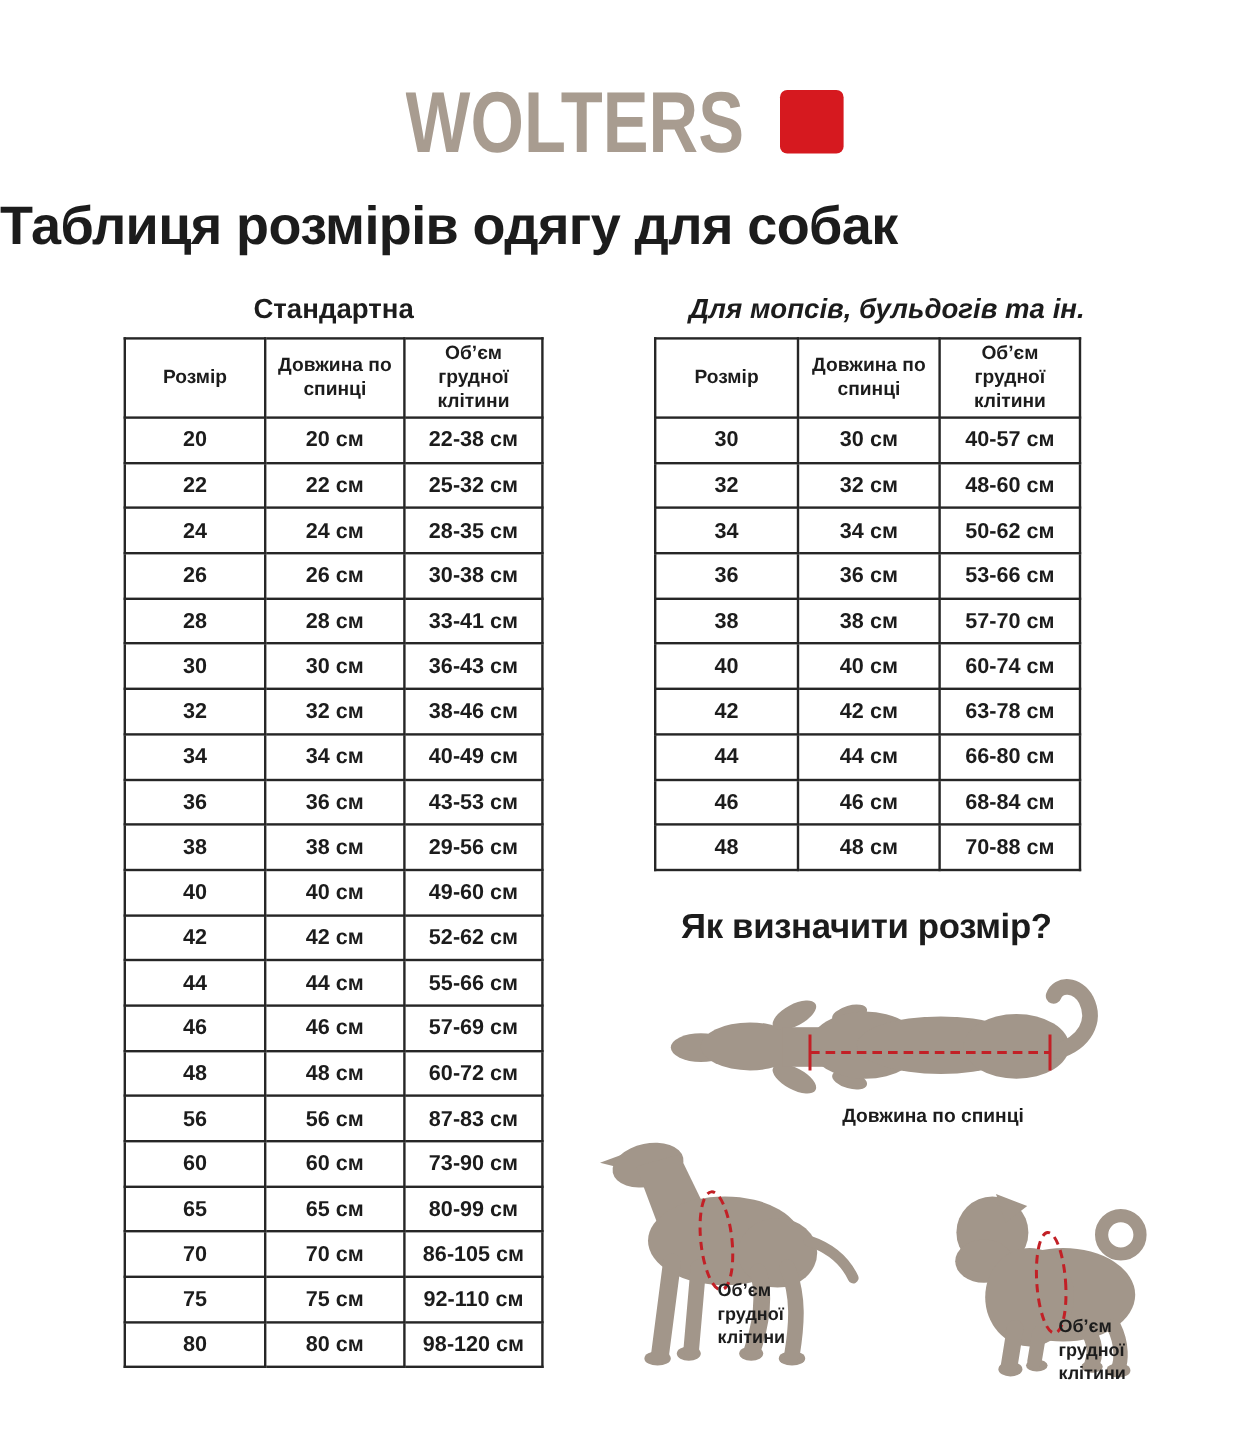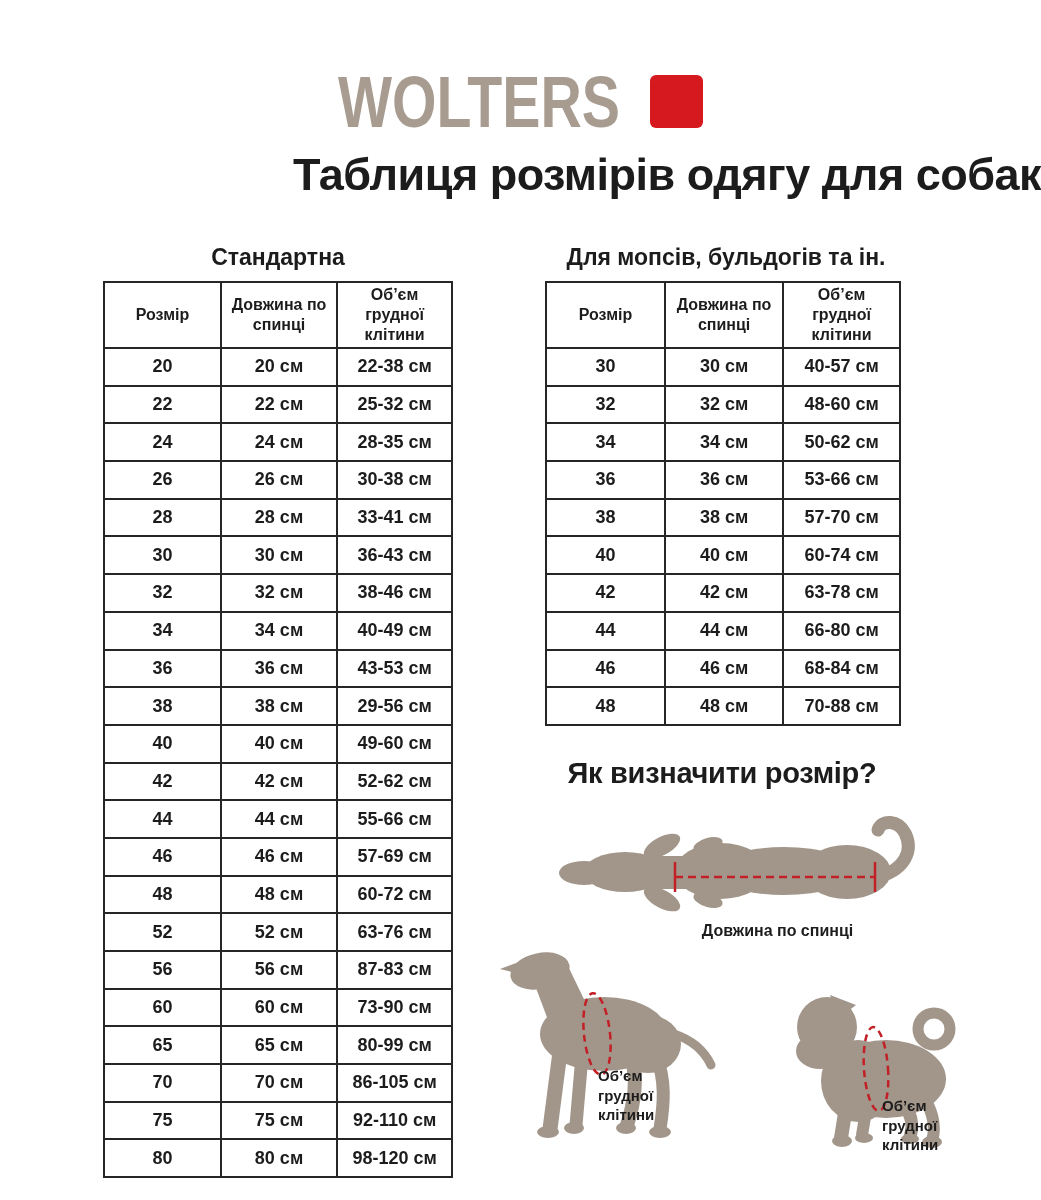--- a/index.html
+++ b/index.html
@@ -9,24 +9,24 @@
   *{box-sizing:border-box;}
   body{margin:0;background:#fff;font-family:"Liberation Sans",sans-serif;font-weight:700;color:var(--ink);}
   .canvas{position:relative;width:1041px;height:1200px;background:var(--paper);overflow:hidden;margin-top:44px;}
 
   
   .logo-row{position:absolute;top:28px;left:0;width:100%;display:flex;justify-content:center;}
   .logo-svg text{font-family:"Liberation Sans",sans-serif;font-weight:700;fill:var(--brand-taupe);}
   .logo-square{fill:var(--brand-red);}
 
   
-  .main-title{position:absolute;top:106px;left:0;width:100%;text-align:right;font-size:45px;letter-spacing:-0.5px;line-height:1.1;padding-left:24px;}
+  .main-title{position:absolute;top:119px;left:0;width:100%;text-align:left;font-size:45px;letter-spacing:-0.5px;line-height:1.1;}
   .tbl-label{position:absolute;top:200px;text-align:center;font-size:23px;}
   .tbl-label.std{left:103px;width:350px;}
-  .tbl-label.pug{left:548px;width:356px;}
+  .tbl-label.pug{left:561px;width:356px;font-style:italic;}
 
   
   table.size-table{position:absolute;border-collapse:collapse;table-layout:fixed;}
   table.size-table.std{left:103px;top:237px;width:350px;}
   table.size-table.pug{left:545px;top:237px;width:356px;}
   .size-table th,.size-table td{border:2px solid var(--grid);text-align:center;vertical-align:middle;}
   .size-table th{font-size:16px;height:46px;line-height:1.25;padding:2px 8px;}
   .size-table td{font-size:18px;height:37.7px;}
 
   
@@ -135,25 +135,20 @@
           <td>46</td>
           <td>46 см</td>
           <td>57-69 см</td>
         </tr>
         <tr>
           <td>48</td>
           <td>48 см</td>
           <td>60-72 см</td>
         </tr>
         <tr>
-          <td>52</td>
-          <td>52 см</td>
-          <td>63-76 см</td>
-        </tr>
-        <tr>
           <td>56</td>
           <td>56 см</td>
           <td>87-83 см</td>
         </tr>
         <tr>
           <td>60</td>
           <td>60 см</td>
           <td>73-90 см</td>
         </tr>
         <tr>

